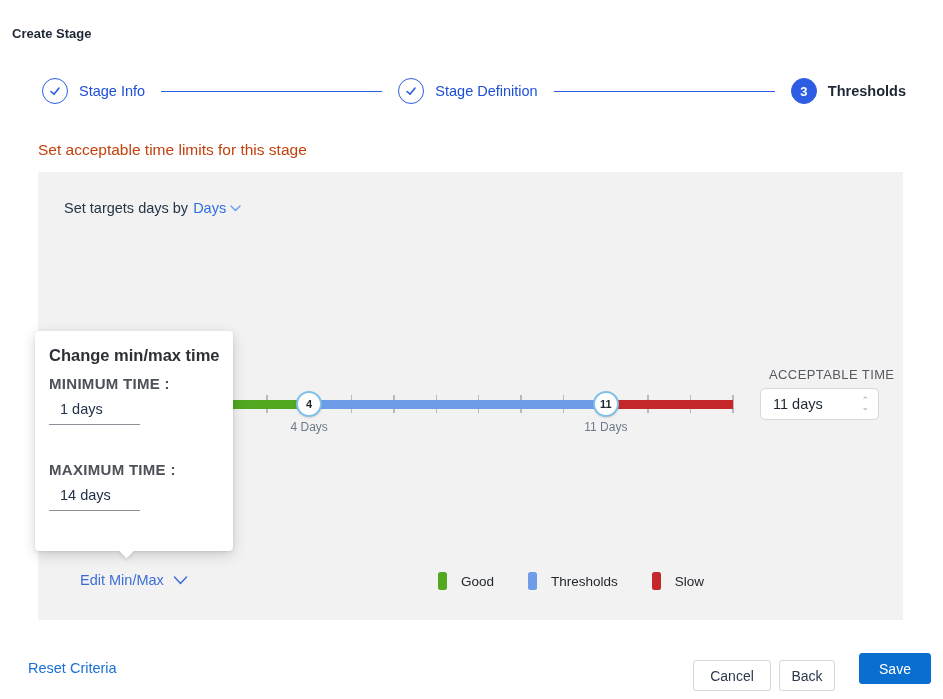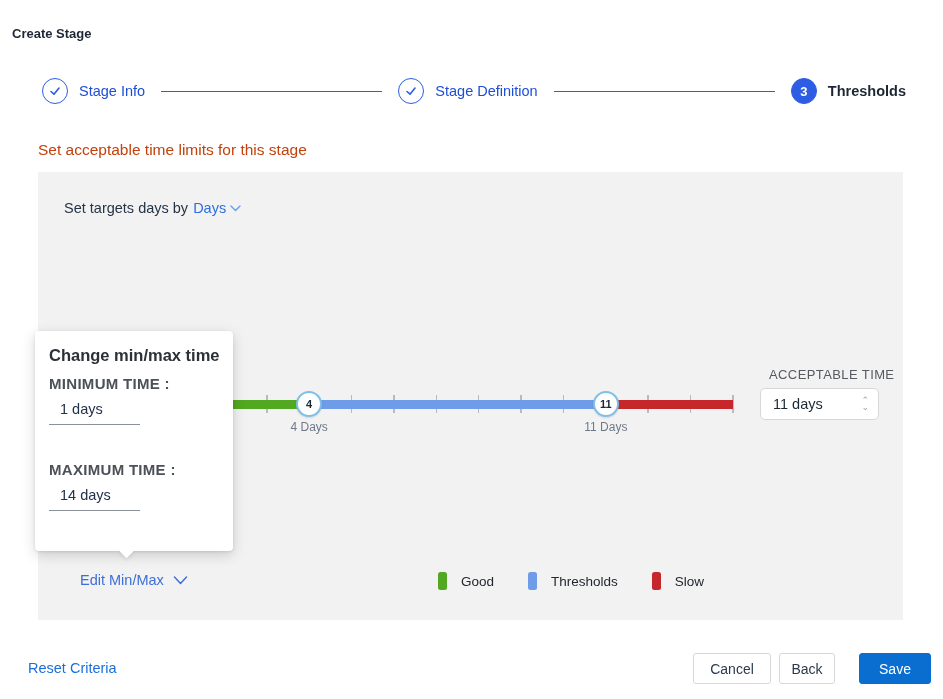--- a/index.html
+++ b/index.html
@@ -65,21 +65,21 @@
   .field-label { position:absolute; left:14px; font-size:15px; font-weight:700; color:#4c5158; letter-spacing:.3px; }
   .field-value { position:absolute; left:25px; font-size:14.5px; color:#22324a; }
   .field-line { position:absolute; left:14px; width:91px; height:1px; background:#8b9199; }
   .min-label { top:44px; } .min-value { top:70px; } .min-line { top:93px; }
   .max-label { top:130px; } .max-value { top:156px; } .max-line { top:179px; }
 
   
   .reset-link { position:absolute; left:28px; top:660px; font-size:14.5px; color:#1b6fd8; cursor:pointer; }
   .btn { position:absolute; top:653px; height:31px; border-radius:3px; font-family:"Liberation Sans", sans-serif;
          font-size:14px; display:flex; align-items:center; justify-content:center; cursor:pointer; }
-  .btn.ghost { background:#fff; border:1px solid #d5d7da; color:#2c3a4d; }
+  .btn.ghost { background:#fff; border:1px solid #d5d7da; color:#2c3a4d;margin-top:7px; }
   .btn-cancel { left:693px; width:78px; }
   .btn-back { left:779px; width:56px; }
   .btn-save { left:859px; width:72px; background:#0a6ed1; border:1px solid #0a6ed1; color:#fff; }
 </style>
 </head>
 <body>
 
 <div class="stage">
 
   <div class="page-title">Create Stage</div>

